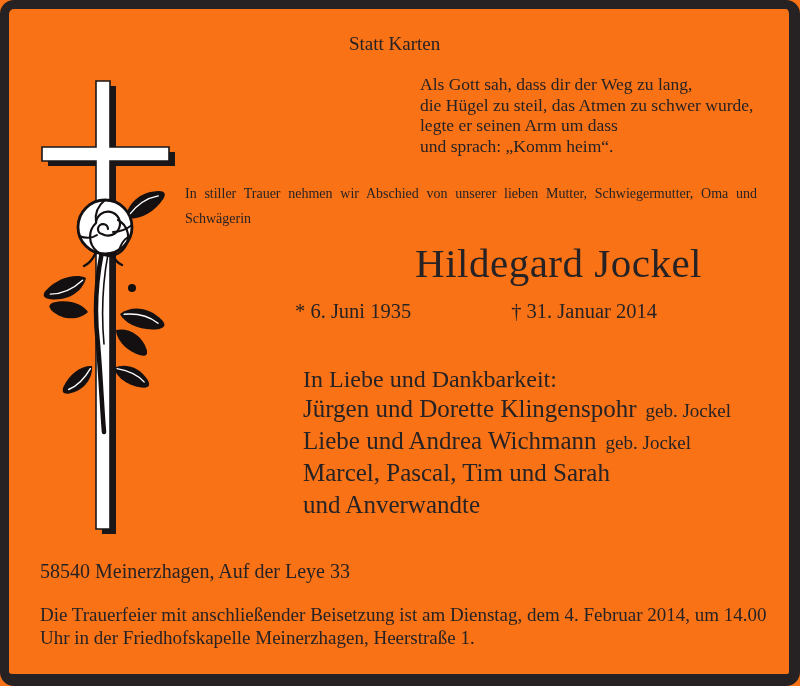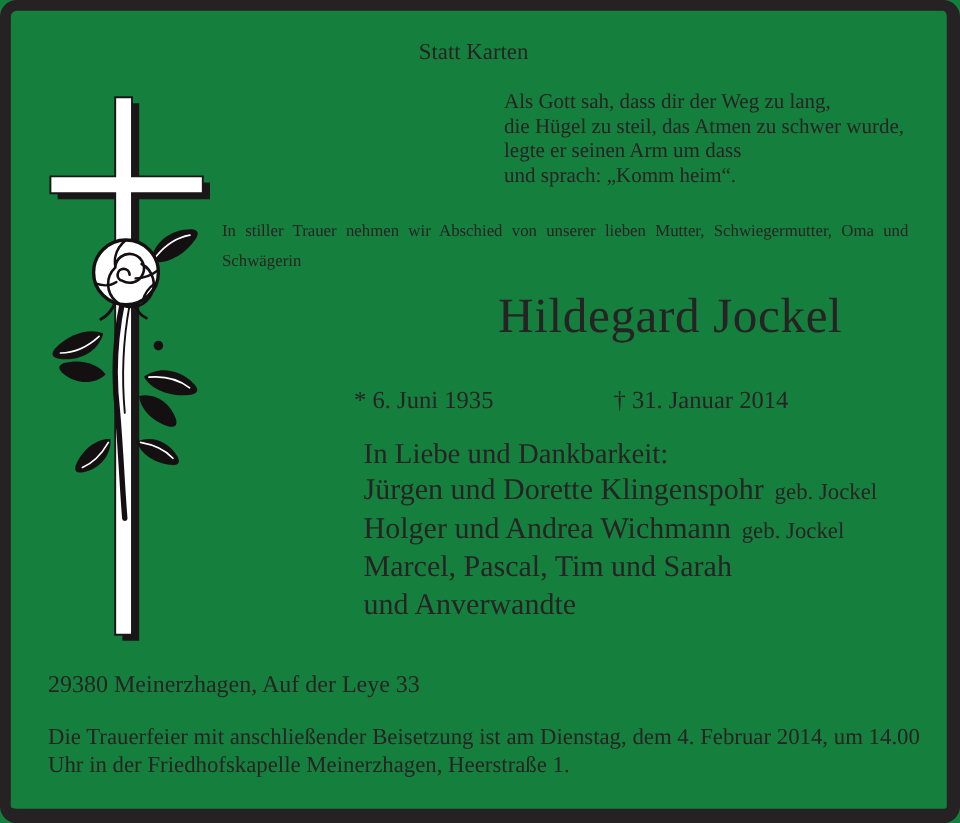--- a/index.html
+++ b/index.html
@@ -1,20 +1,20 @@
 <!DOCTYPE html>
 <html><head>
 <meta charset="utf-8">
 <style>
   html, body { margin: 0; padding: 0; background: #ffffff; }
   .frame {
     position: relative;
     width: 800px;
     height: 686px;
-    background: #15803d;
+    background: #f97316;
     font-family: "Liberation Serif", serif;
     color: #272224;
     overflow: hidden;
   }
   .border-overlay {
     position: absolute;
     inset: 0;
     border: 9px solid #262122;
     border-right-width: 11px;
     border-bottom-width: 12px;
@@ -36,21 +36,21 @@
     font-size: 14px; line-height: 25px;
     text-align: justify;
   }
   .center-col { left: 250px; width: 452px; text-align: right; }
   .deceased-name {
     top: 240px;
     font-size: 41px; letter-spacing: 0.5px; line-height: 47px; white-space: nowrap;
   }
   .maiden { top: 293px; font-size: 20px; }
   .dates {
-    top: 323px; font-size: 20.5px;
+    top: 300px; font-size: 20.5px;
     display: flex; justify-content: center; gap: 100px; white-space: nowrap;
   }
   .mourners-heading { left: 303px; top: 366px; font-size: 24px; white-space: nowrap; }
   .mourners { left: 303px; top: 394px; font-size: 25px; line-height: 30px; }
   .mourner { white-space: nowrap; }
   .mourner .suffix { font-size: 19px; margin-left: 9px; }
   .address { left: 40px; top: 560px; font-size: 20px; white-space: nowrap; }
   .funeral {
     left: 40px; top: 603px; width: 745px;
     font-size: 19px; line-height: 23px;
@@ -117,26 +117,26 @@
     <span>† 31. Januar 2014</span>
   </div>
 
   <div class="abs mourners-heading">In Liebe und Dankbarkeit:</div>
 
   <div class="abs mourners">
     <div class="mourner">
       <span>Jürgen und Dorette Klingenspohr</span><span class="suffix">geb. Jockel</span>
     </div>
     <div class="mourner">
-      <span>Holger und Andrea Wichmann</span><span class="suffix">geb. Jockel</span>
+      <span>Liebe und Andrea Wichmann</span><span class="suffix">geb. Jockel</span>
     </div>
     <div class="mourner">
       <span>Marcel, Pascal, Tim und Sarah</span><span class="suffix"></span>
     </div>
     <div class="mourner">
       <span>und Anverwandte</span><span class="suffix"></span>
     </div>
   </div>
 
-  <div class="abs address">29380 Meinerzhagen, Auf der Leye 33</div>
+  <div class="abs address">58540 Meinerzhagen, Auf der Leye 33</div>
 
   <div class="abs funeral">Die Trauerfeier mit anschließender Beisetzung ist am Dienstag, dem 4. Februar 2014, um 14.00 Uhr in der Friedhofskapelle Meinerzhagen, Heerstraße 1.</div>
 </div>
 
 </body></html>

